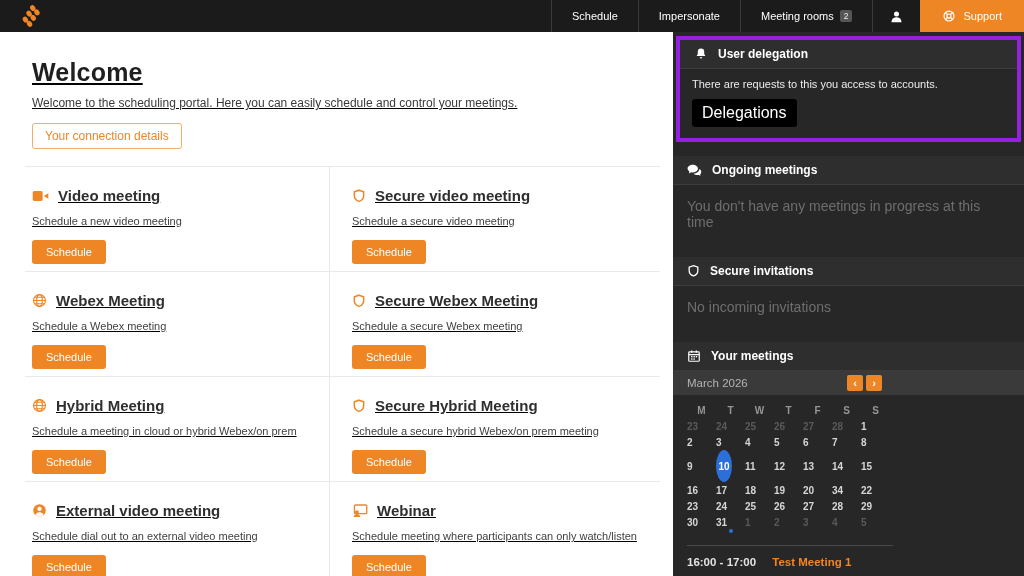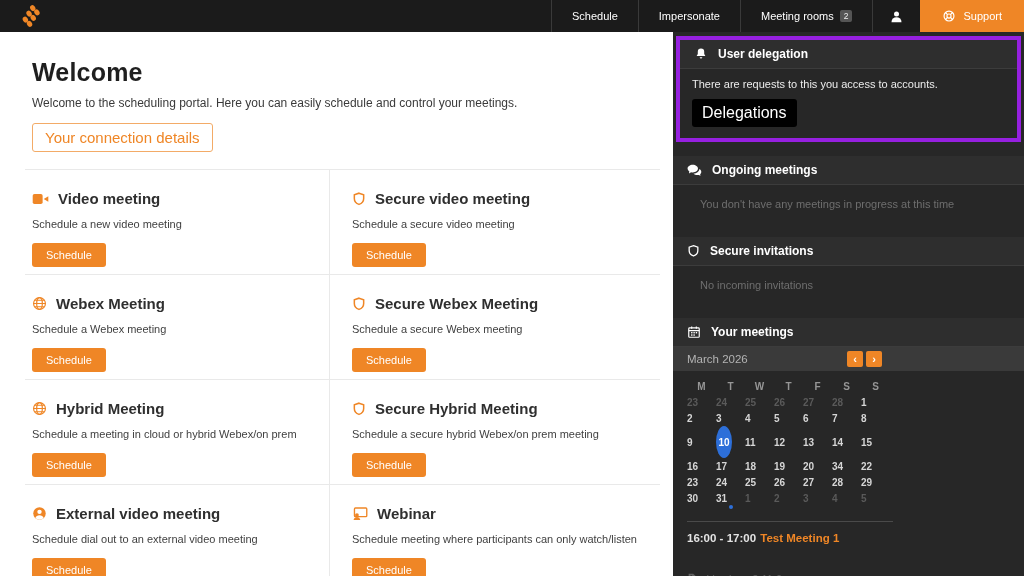--- a/index.html
+++ b/index.html
@@ -13,46 +13,46 @@
   .nav-item { display:flex; align-items:center; gap:6px; padding:0 20px; color:#fff;
               font-size:11px; border-left:1px solid #3a3a3a; cursor:pointer; }
   .nav-item.icon-only { padding:0 16px; }
   .badge { background:#555; color:#eee; font-size:8.5px; padding:1px 4px; border-radius:2px; }
   .support-btn { display:flex; align-items:center; gap:7px; background:#ef8626; color:#fff;
                  font-size:11px; padding:0 22px; cursor:pointer; }
 
   .content { display:flex; height:544px; }
 
   
-  .main { flex:1; background:#fff; }
+  .main { flex:1; background:#fff;text-decoration:underline; }
   .page-title { font-size:25px; font-weight:700; color:#1f1f1f; margin:26px 0 0 32px; letter-spacing:0.2px; }
   .page-subtitle { font-size:12px; color:#3a3a3a; margin:9px 0 0 32px; }
   .outline-btn { display:inline-block; margin:13px 0 0 32px; background:#fff; border:1px solid #f3ab67;
-                 color:#ef8626; font-size:15px; padding:5px 12px; border-radius:3px; cursor:pointer;
+                 color:#ef8626; font-size:12px; padding:5px 12px; border-radius:3px; cursor:pointer;
                  font-family:inherit; }
   .cards { display:grid; grid-template-columns:305px 330px; grid-auto-rows:105px;
            margin:17px 0 0 25px; }
   .card { border-top:1px solid #e9e9e9; padding:20px 0 0 7px; }
   .card.left { border-right:1px solid #e9e9e9; }
   .card.right { padding-left:22px; }
   .card.last { border-bottom:1px solid #e9e9e9; }
   .card-title-row { display:flex; align-items:center; gap:9px; }
   .card-icon svg { display:block; }
   .card-title { font-size:15px; font-weight:700; color:#2f2f2f; }
   .card-desc { font-size:11px; color:#3f3f3f; margin-top:11px; }
   .btn-solid { display:inline-block; margin-top:13px; background:#ef8626; border:none; color:#fff;
                font-size:11px; padding:6px 14px; border-radius:3px; cursor:pointer; font-family:inherit; }
 
   
   .sidebar { width:351px; background:#272727; color:#ddd; position:relative; }
   .section-header { display:flex; align-items:center; gap:10px; background:#2e2e2e;
                     border-bottom:1px solid #3c3c3c; padding:7px 14px; font-size:12px;
                     font-weight:700; color:#fff; }
   .section-header svg { flex:none; }
-  .section-empty { font-size:11px; color:#6e6e6e; padding:13px 14px;margin-left:13px; }
+  .section-empty { font-size:14px; color:#6e6e6e; padding:13px 14px; }
   .sidebar section { margin-top:14px; }
   .delegation-wrap { border:4px solid #9620e0; margin:4px 3px 0 3px; }
   .delegation-body { padding:9px 12px 11px 12px; }
   .delegation-msg { font-size:11px; color:#ececec; }
   .btn-small { display:inline-block; margin-top:9px; background:#000000; border:none; color:#fff;
                font-size:16px; padding:5px 10px; border-radius:3px; cursor:pointer; font-family:inherit; }
 
   .month-bar { display:flex; align-items:center; background:#3a3a3a; padding:4px 14px; }
   .month-label { font-size:11.5px; color:#b3b3b3; }
   .cal-nav { margin-left:auto; margin-right:128px; display:flex; gap:3px; }
@@ -64,21 +64,21 @@
   .cal-table td { width:29px; height:16px; font-size:10px; font-weight:700; color:#d6d6d6;
                   text-align:left; position:relative; cursor:pointer; }
   .cal-table td.dim { color:#5a5a5a; }
   .today-circle { display:inline-flex; align-items:center; justify-content:center; width:16px; height:32px;
                   border-radius:50%; background:#2d6fd9; color:#fff; }
   .day-dot { position:absolute; left:50%; bottom:-3px; transform:translateX(-50%);
              width:4px; height:4px; border-radius:50%; background:#2d6fd9; }
   .cal-divider { border:none; border-top:1px solid #4a4a4a; margin:15px 0 0 14px; width:206px; }
   .event-row { padding:10px 14px; font-size:11.5px; font-weight:700; }
   .event-time { color:#e3e3e3; }
-  .event-name { color:#ef8626; margin-left:1px; cursor:pointer; }
+  .event-name { color:#ef8626; margin-left:13px; cursor:pointer; }
   .version-row { display:flex; align-items:center; gap:7px; padding:18px 14px; font-size:11px; color:#5f5f5f; }
 </style>
 </head>
 <body>
 
 <header class="navbar">
   <div class="logo-box">
     <svg width="24" height="24" viewBox="0 0 26 26">
       <g fill="#ef8626">
         <ellipse cx="8" cy="17" rx="2.7" ry="3.4" transform="rotate(-32 8 17)"></ellipse>

